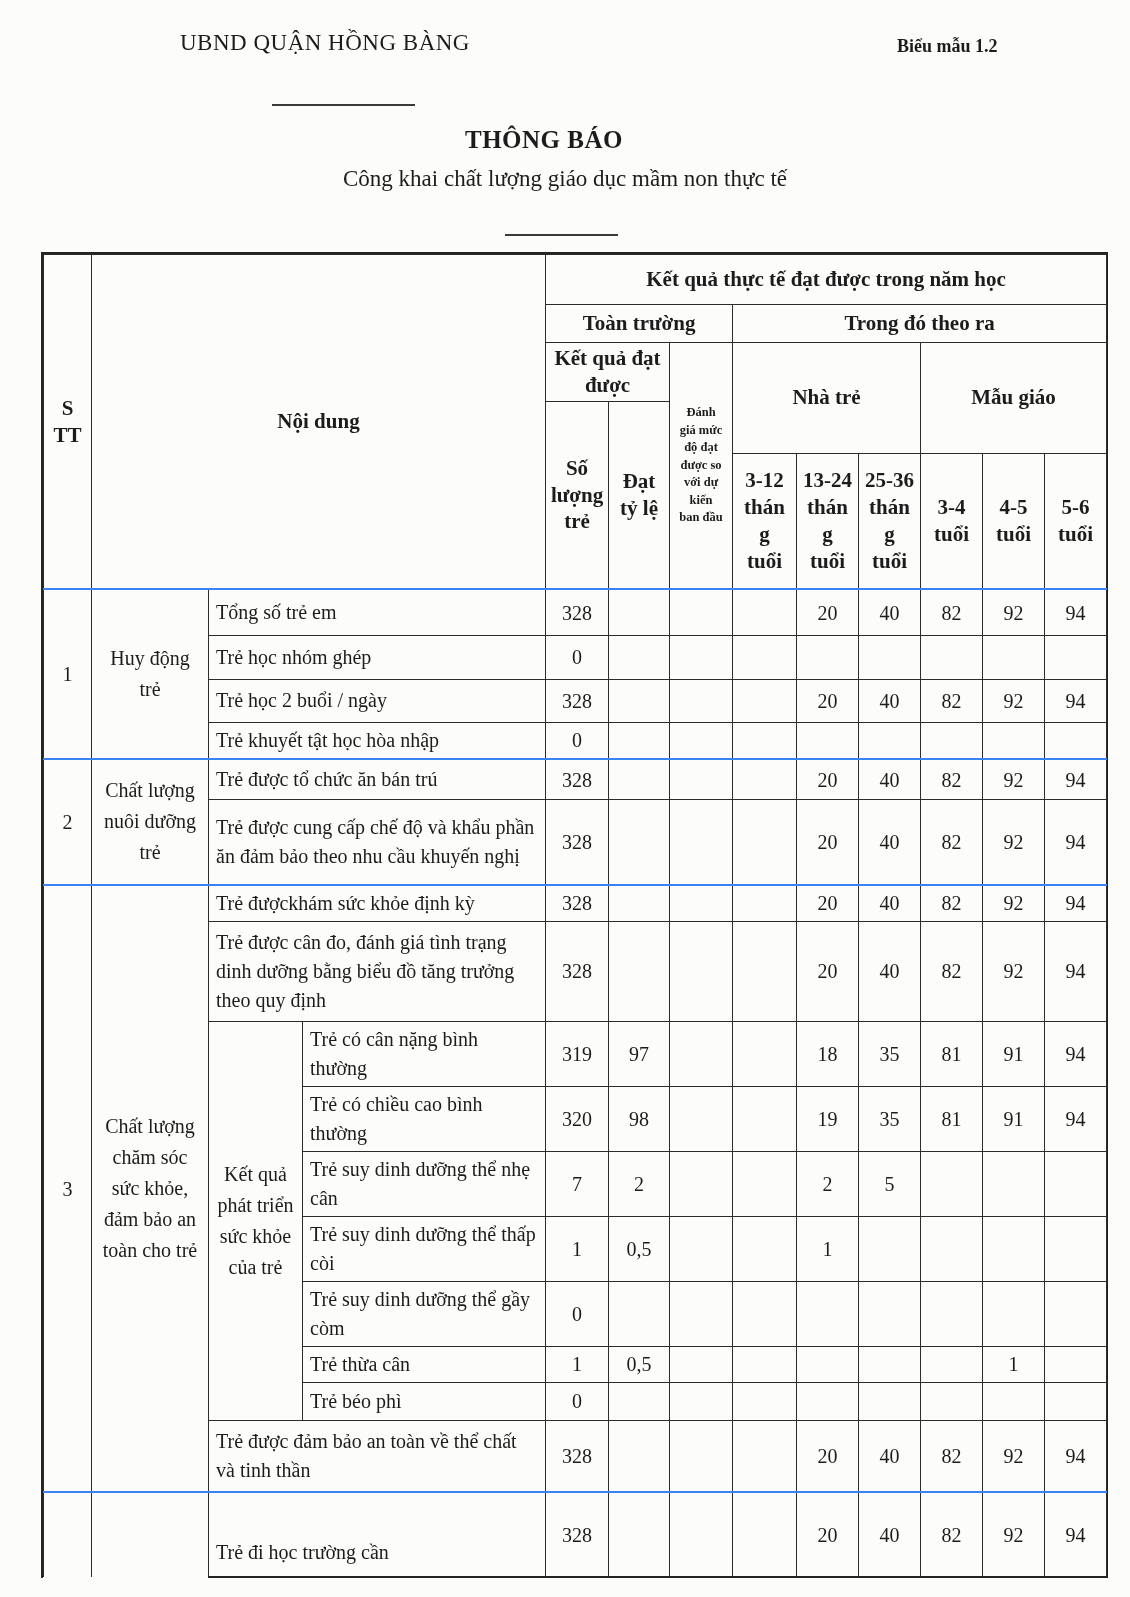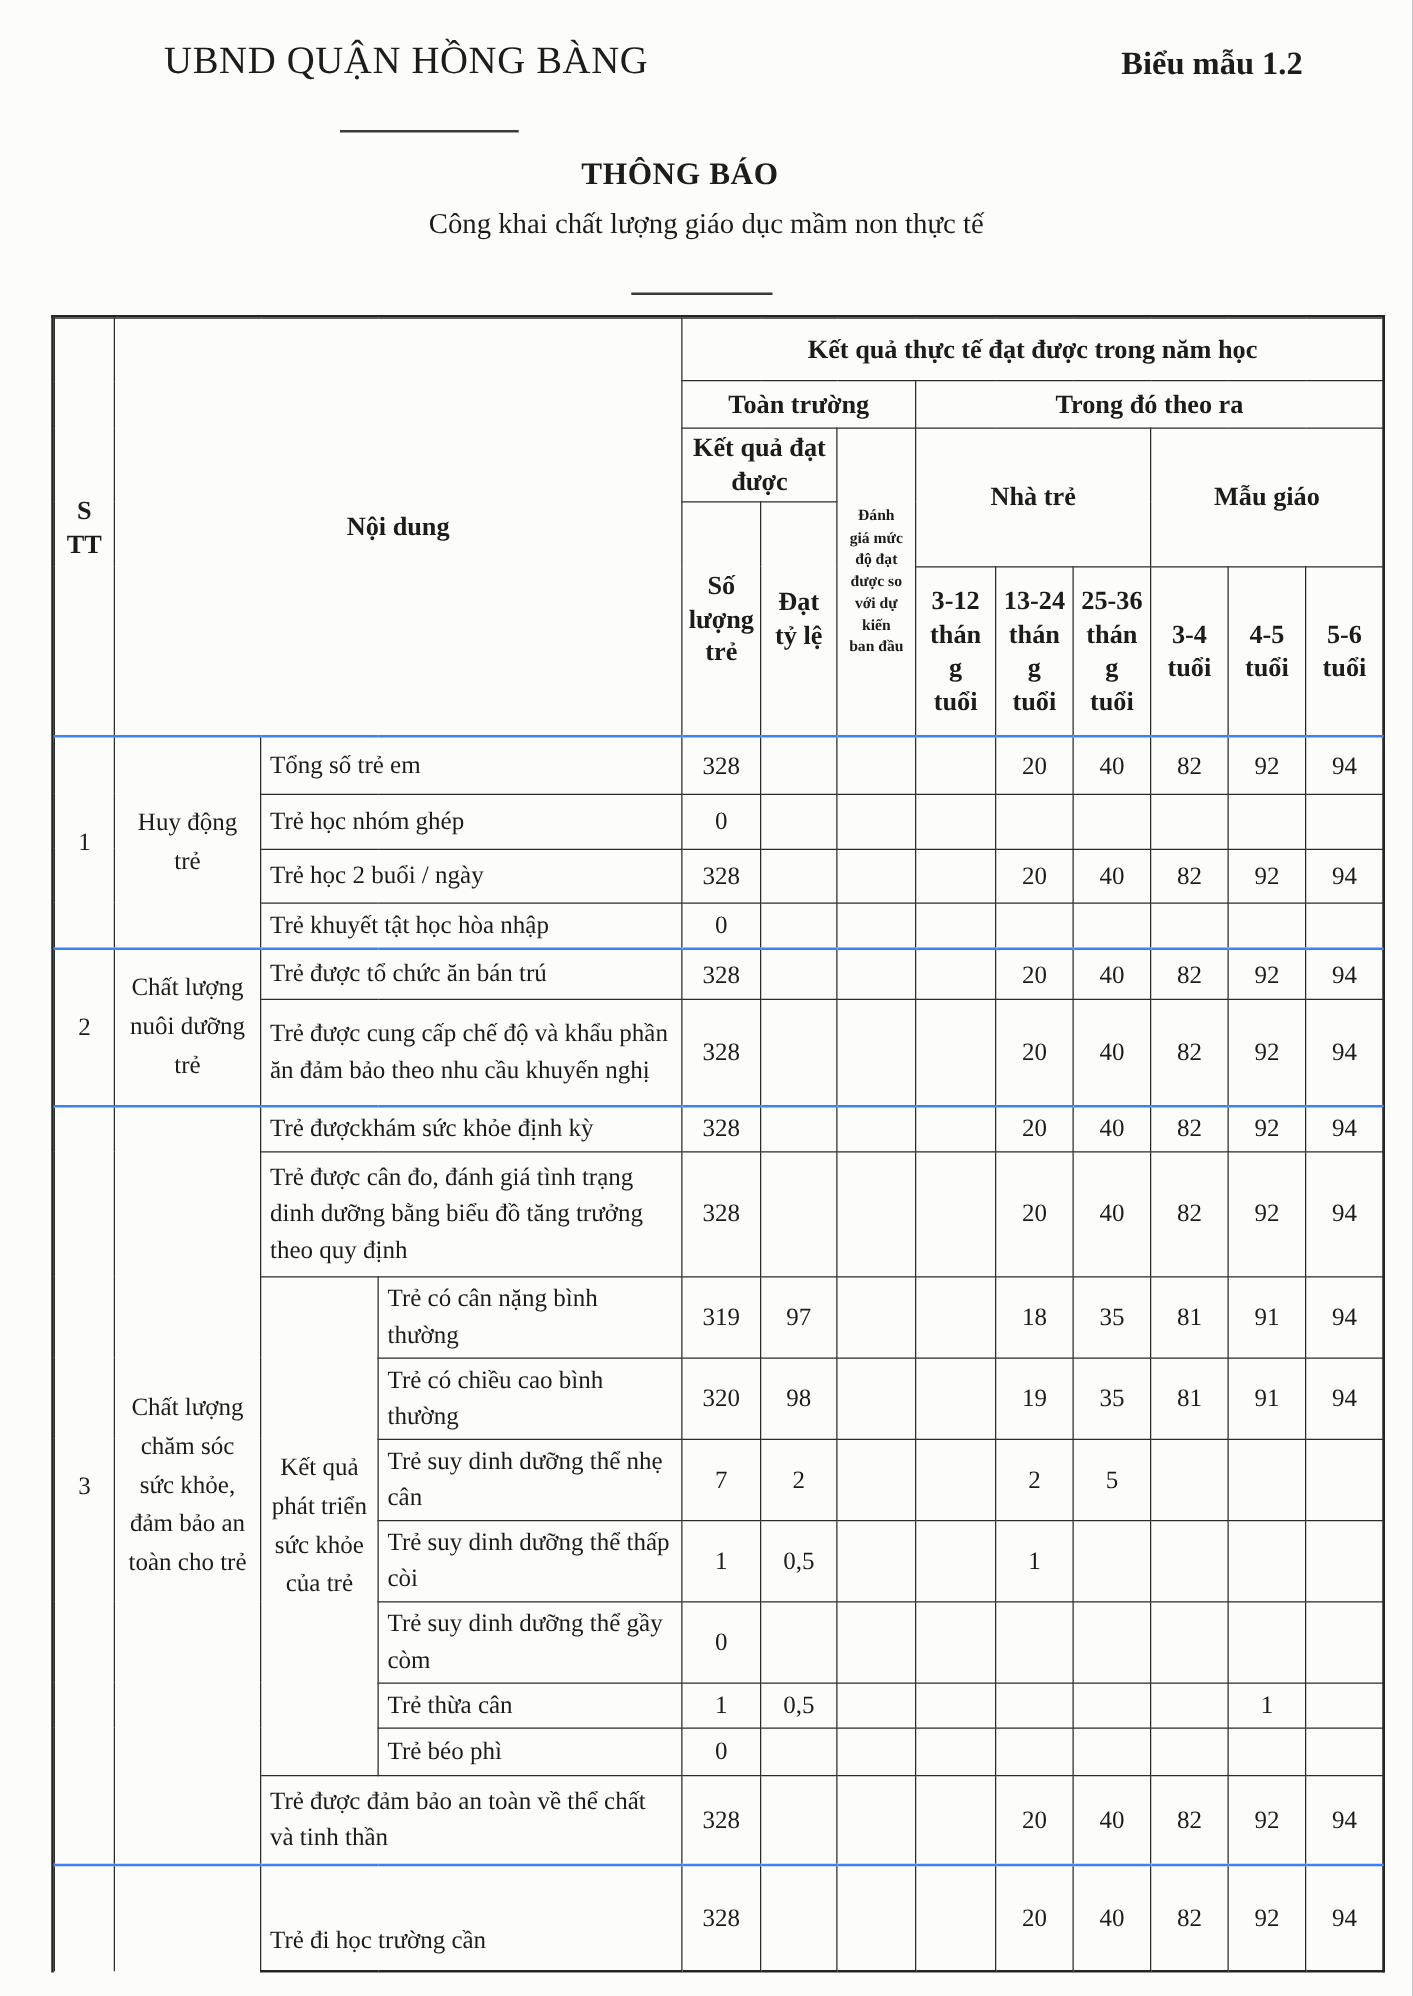--- a/index.html
+++ b/index.html
@@ -7,23 +7,23 @@
     position:relative;
     width:1130px;height:1597px;
     background:#fcfcfa;
     font-family:"Liberation Serif","DejaVu Serif",serif;
     color:#1c1c1c;
     overflow:hidden;
     margin:0 auto;
   }
   
   .org{position:absolute;left:95px;top:30px;width:460px;text-align:center;}
-  .org-line1{font-size:31px;letter-spacing:.5px;}
+  .org-line1{font-size:23px;letter-spacing:.5px;}
   .org-line2{font-size:24px;font-weight:bold;margin-top:8px;letter-spacing:.3px;}
-  .formcode{position:absolute;left:897px;top:36px;font-size:26px;font-weight:bold;}
+  .formcode{position:absolute;left:897px;top:36px;font-size:18px;font-weight:bold;}
   .title{position:absolute;left:0;top:126px;width:1088px;text-align:center;font-size:25px;font-weight:bold;letter-spacing:.5px;}
   .subtitle{position:absolute;left:0;top:166px;width:1130px;text-align:center;font-size:23px;font-weight:normal;}
   .year{position:absolute;left:0;top:201px;width:1130px;text-align:center;font-size:23px;font-weight:bold;}
   .uline{position:absolute;height:2px;background:#3a3a3a;}
   .uline-school{left:272px;top:104px;width:143px;}
   .uline-year{left:505px;top:234px;width:113px;}
   
   .tbl-wrap{
     position:absolute;left:41px;top:252px;width:1063px;
     border:2px solid #242424;border-bottom:none;

